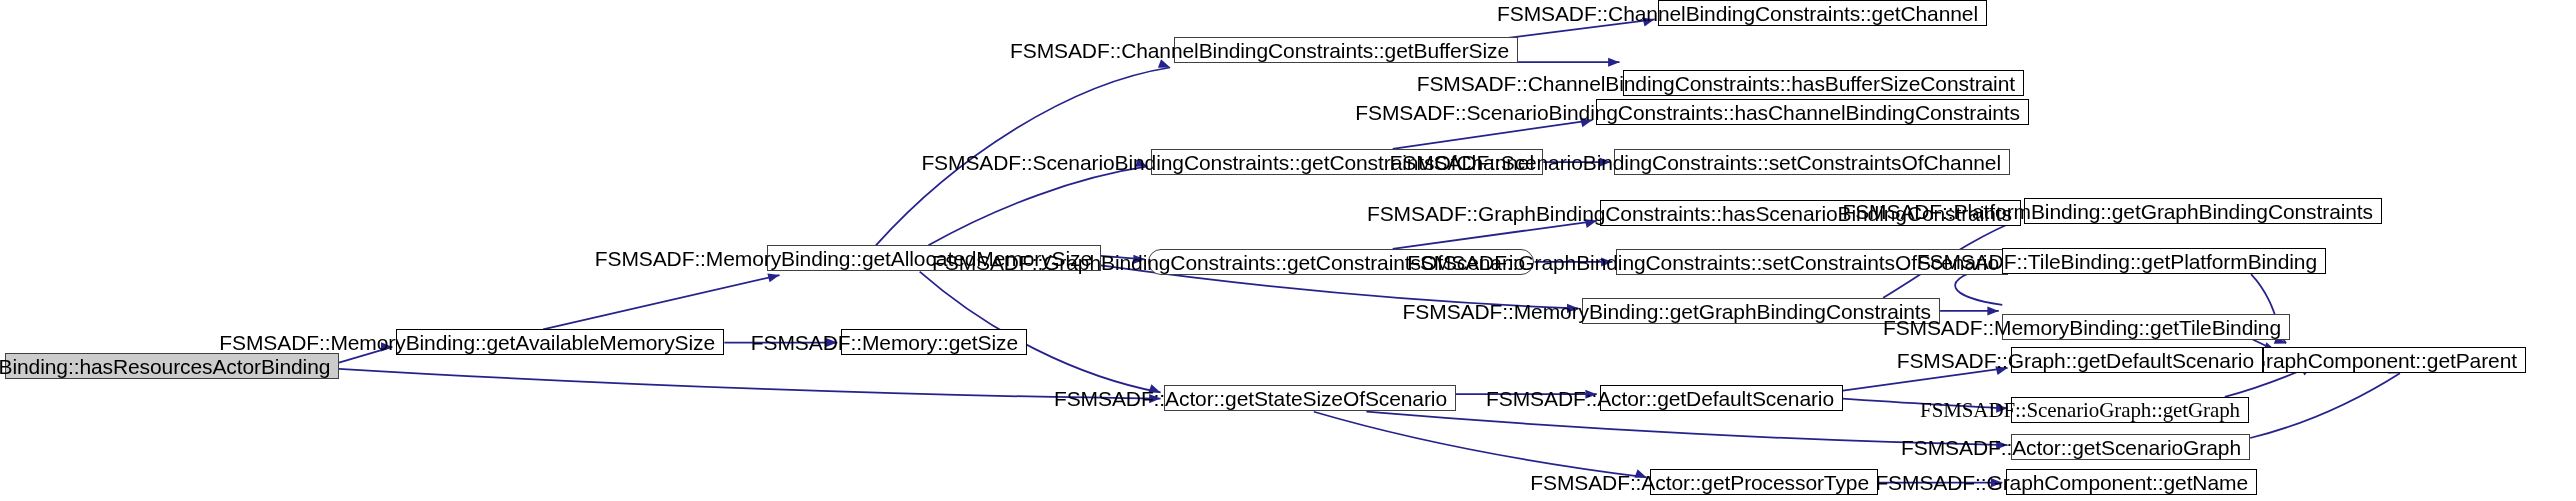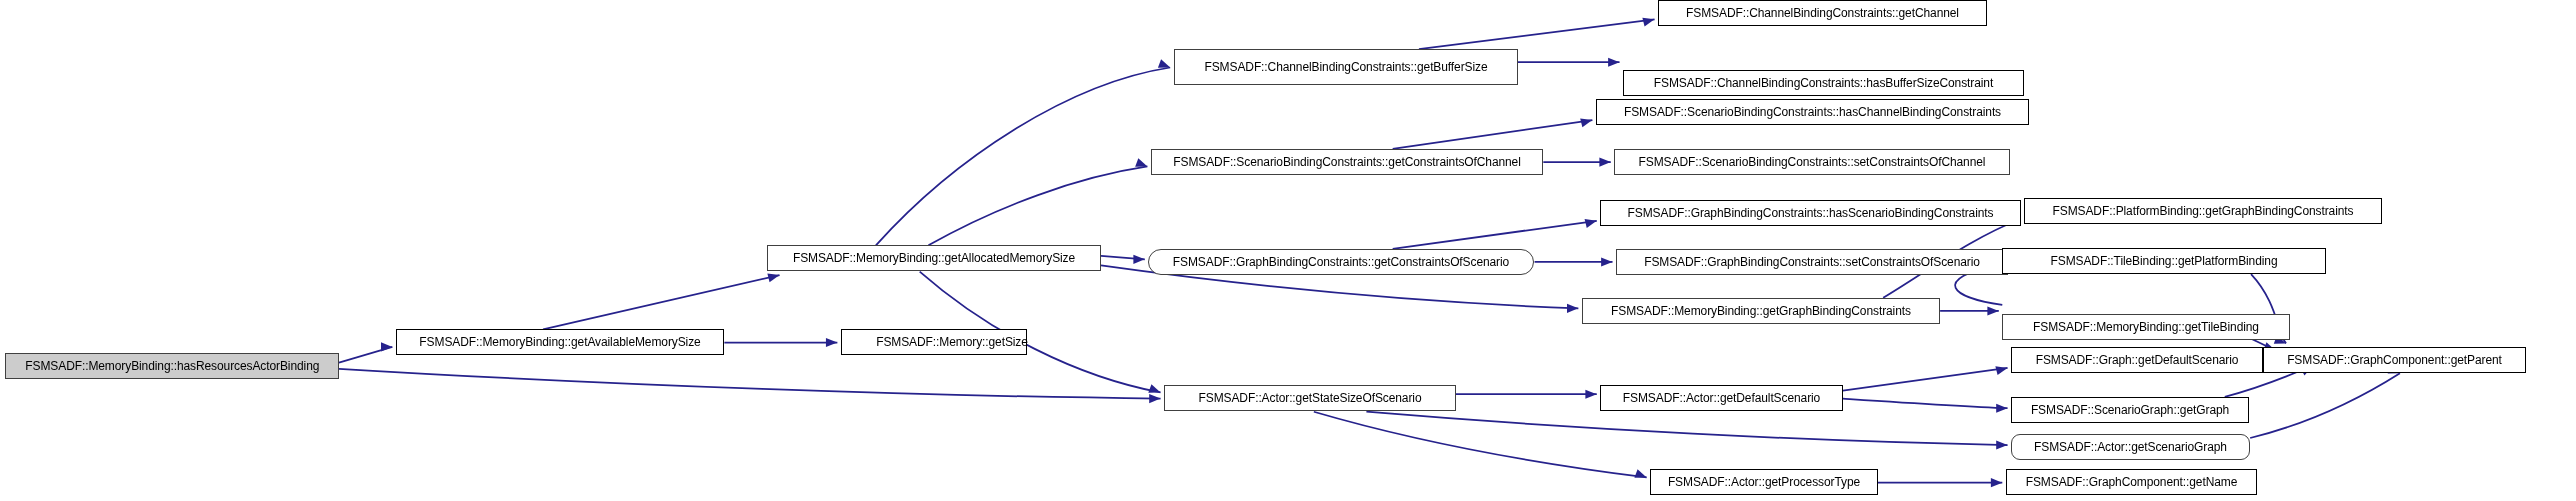--- a/index.html
+++ b/index.html
@@ -21,25 +21,25 @@
     top: 0;
     width: 2576px;
     height: 502px;
     pointer-events: none;
   }
   .node {
     position: absolute;
     box-sizing: border-box;
     display: flex;
     align-items: center;
-    justify-content: center;
+    justify-content: flex-end;
     background: #ffffff;
     border: 1.8px solid #000000;
     color: #000000;
-    font-size: 12px;
+    font-size: 21px;
     line-height: 1;
     white-space: nowrap;
     padding: 0 8px;
     letter-spacing: -0.1px;
   }
   .node.root {
     background: #cccccc;
     border: 1.8px solid #404040;
   }
   .node.gray-border {
@@ -120,21 +120,21 @@
       </div>
       <div class="node" style="left: 396px; top: 329px; width: 328px; height: 26px;">
         <span class="node-label">FSMSADF::MemoryBinding::getAvailableMemorySize</span>
       </div>
       <div class="node" style="left: 841px; top: 329px; width: 186px; height: 26px; padding-left: 44px;">
         <span class="node-label">FSMSADF::Memory::getSize</span>
       </div>
       <div class="node gray-border" style="left: 767px; top: 245px; width: 334px; height: 26px;">
         <span class="node-label">FSMSADF::MemoryBinding::getAllocatedMemorySize</span>
       </div>
-      <div class="node gray-border" style="left: 1174px; top: 49px; width: 344px; height: 36px;">
+      <div class="node gray-border" style="left: 1174px; top: 37px; width: 344px; height: 26px;">
         <span class="node-label">FSMSADF::ChannelBindingConstraints::getBufferSize</span>
       </div>
       <div class="node" style="left: 1658px; top: 0px; width: 329px; height: 26px;">
         <span class="node-label">FSMSADF::ChannelBindingConstraints::getChannel</span>
       </div>
       <div class="node" style="left: 1623px; top: 49px; width: 401px; height: 26px; margin-top: 21px;">
         <span class="node-label">FSMSADF::ChannelBindingConstraints::hasBufferSizeConstraint</span>
       </div>
       <div class="node gray-border" style="left: 1151px; top: 149px; width: 392px; height: 26px;">
         <span class="node-label">FSMSADF::ScenarioBindingConstraints::getConstraintsOfChannel</span>
@@ -171,24 +171,24 @@
       </div>
       <div class="node gray-border" style="left: 1164px; top: 385px; width: 292px; height: 26px;">
         <span class="node-label">FSMSADF::Actor::getStateSizeOfScenario</span>
       </div>
       <div class="node" style="left: 1600px; top: 385px; width: 243px; height: 26px;">
         <span class="node-label">FSMSADF::Actor::getDefaultScenario</span>
       </div>
       <div class="node" style="left: 2011px; top: 347px; width: 252px; height: 26px;">
         <span class="node-label">FSMSADF::Graph::getDefaultScenario</span>
       </div>
-      <div class="node" style="left: 2011px; top: 397px; width: 238px; height: 26px;">
+      <div class="node" style="left: 2011px; top: 397px; width: 238px; height: 26px; font-family: Liberation Serif, serif;">
         <span class="node-label">FSMSADF::ScenarioGraph::getGraph</span>
       </div>
-      <div class="node gray-border" style="left: 2011px; top: 434px; width: 239px; height: 26px; border-radius: 9px;">
+      <div class="node gray-border" style="left: 2011px; top: 434px; width: 239px; height: 26px;">
         <span class="node-label">FSMSADF::Actor::getScenarioGraph</span>
       </div>
       <div class="node" style="left: 1650px; top: 469px; width: 228px; height: 26px;">
         <span class="node-label">FSMSADF::Actor::getProcessorType</span>
       </div>
       <div class="node" style="left: 2006px; top: 469px; width: 251px; height: 26px;">
         <span class="node-label">FSMSADF::GraphComponent::getName</span>
       </div>
     </div>
 

